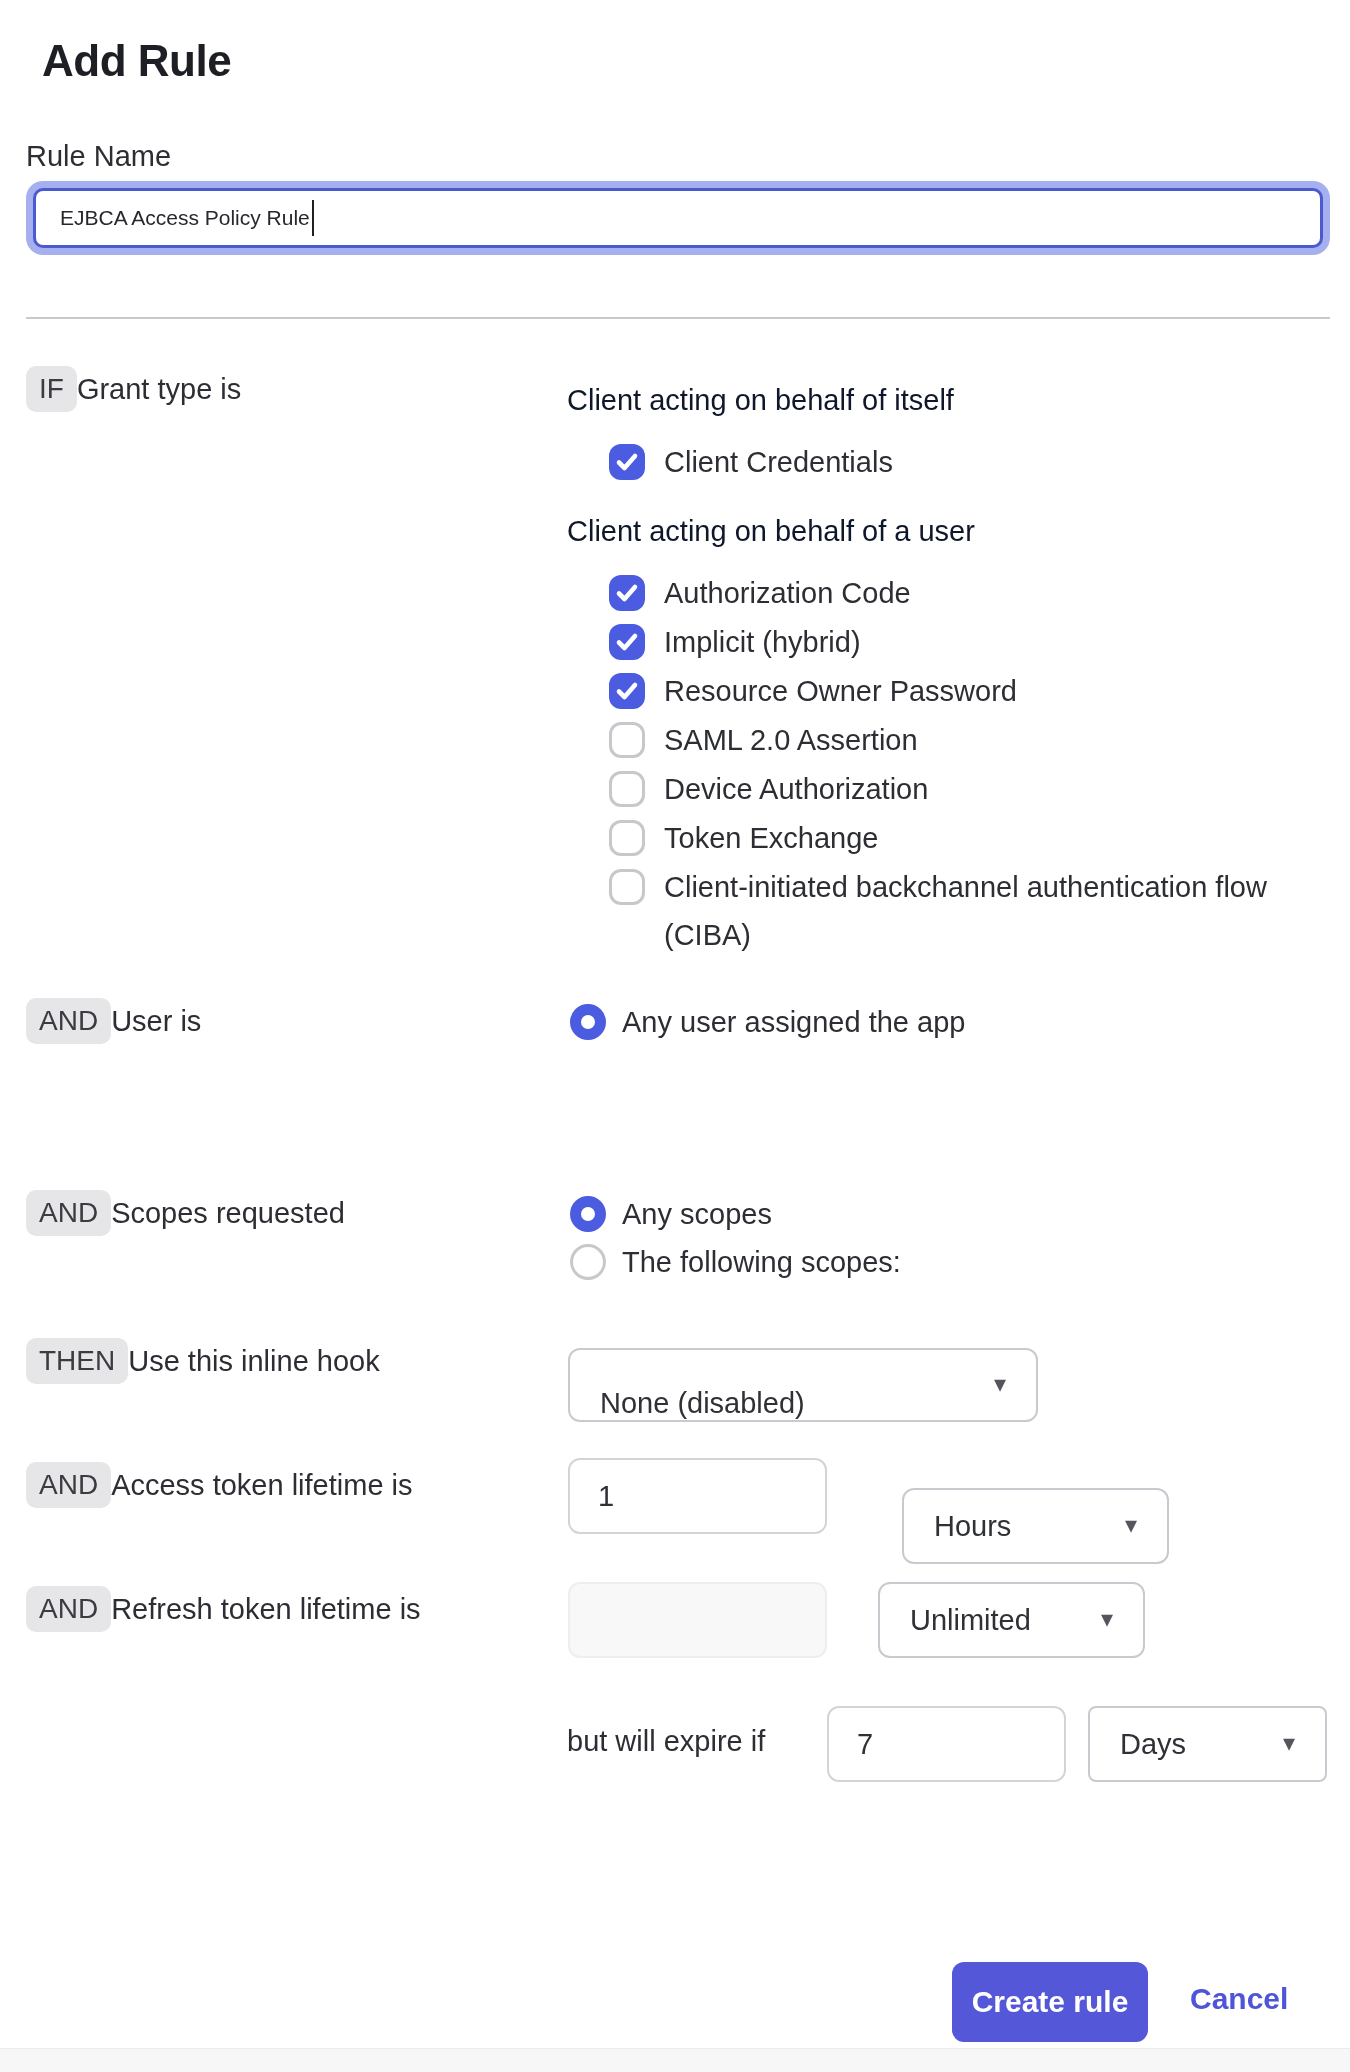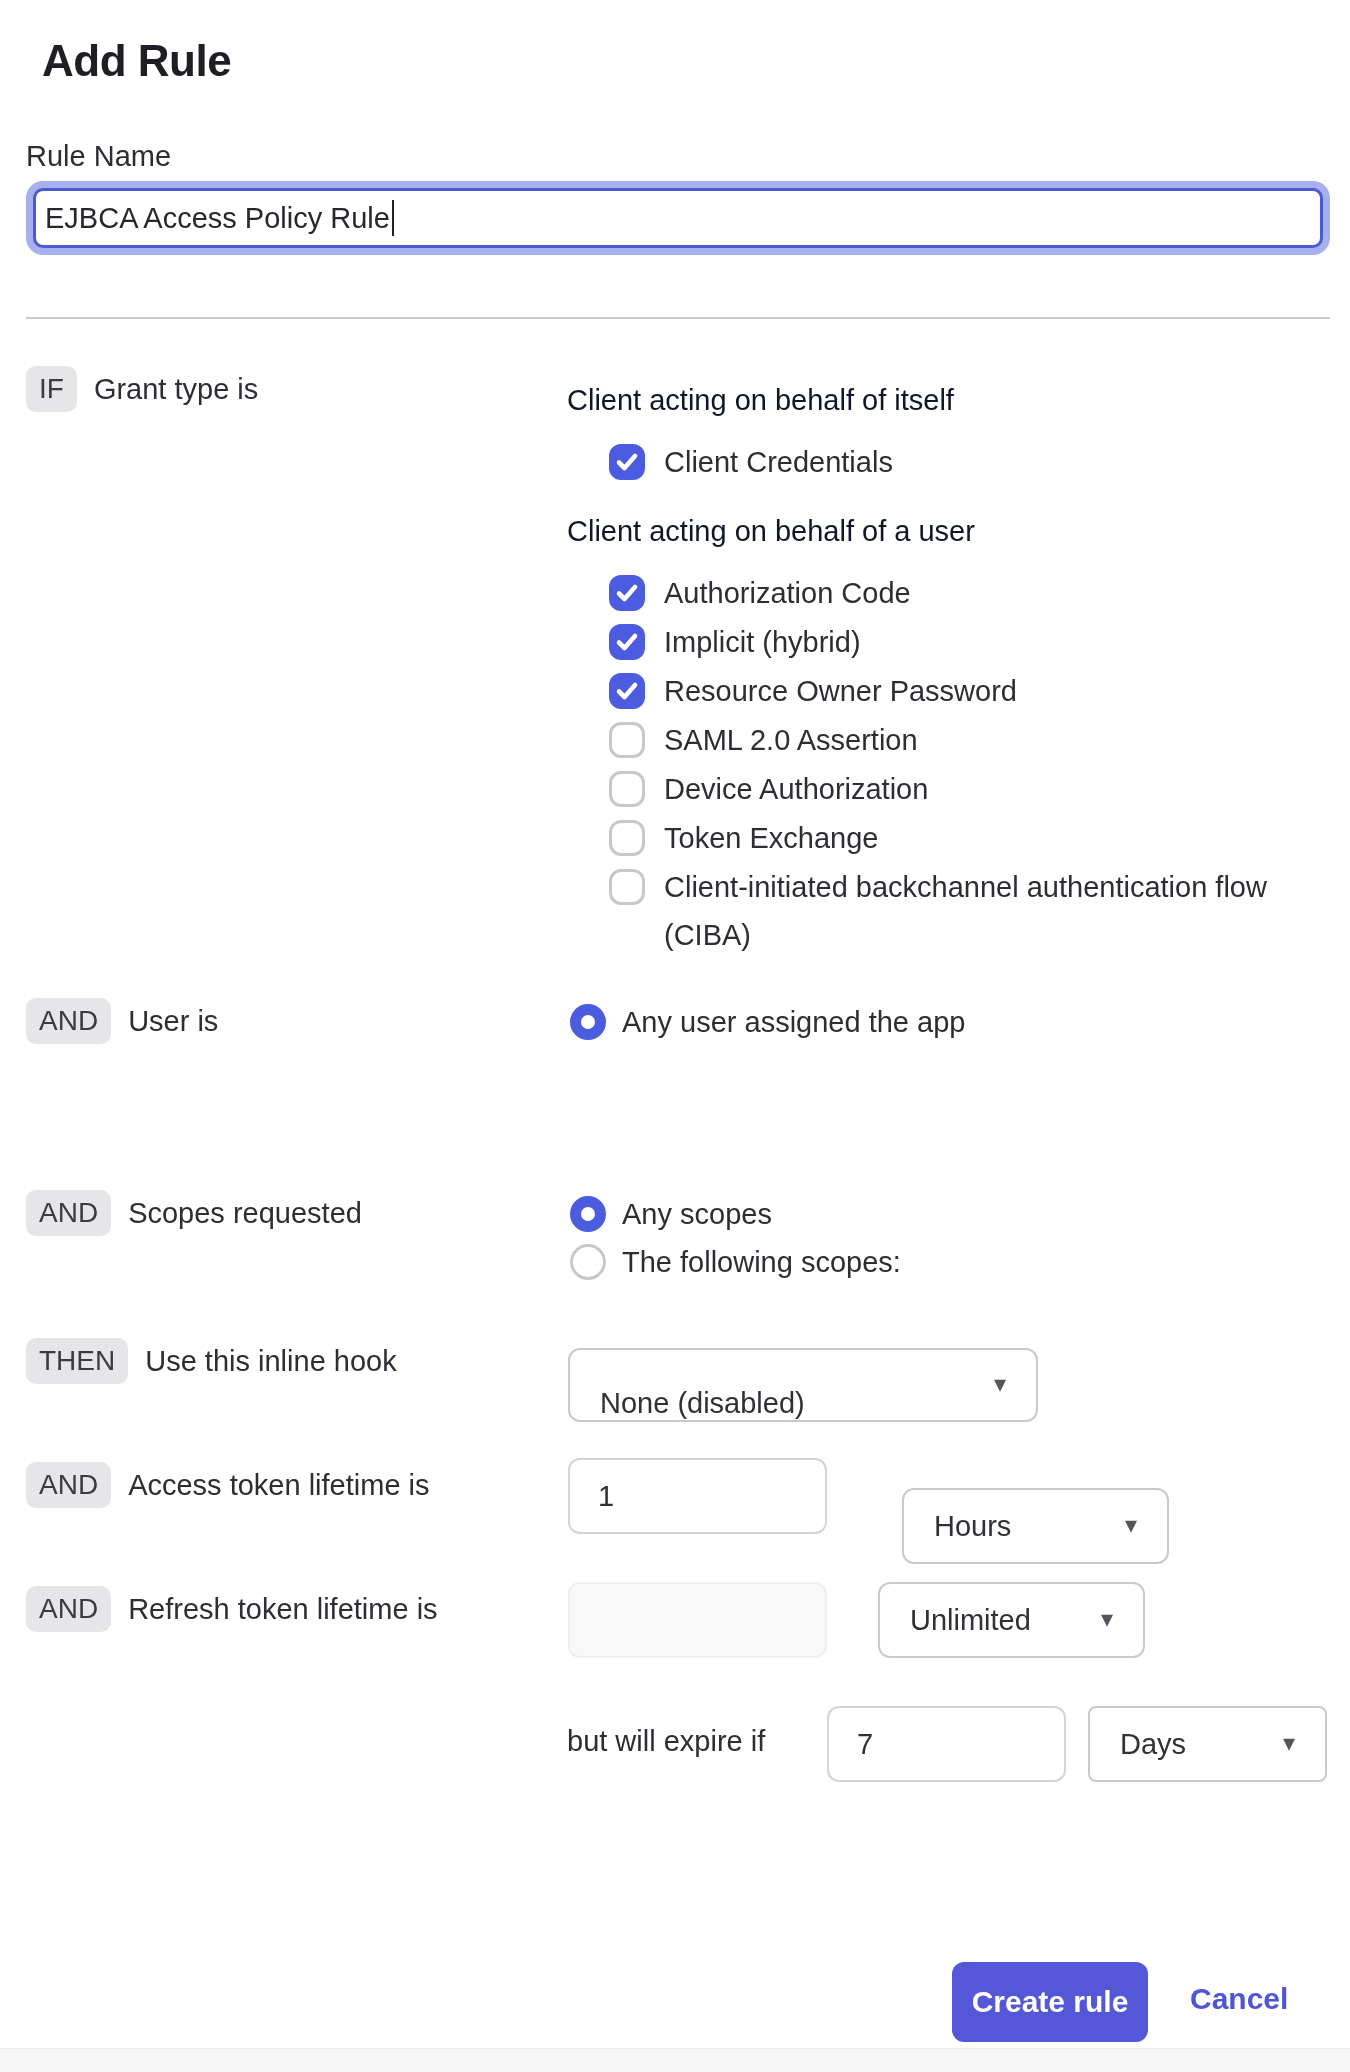--- a/index.html
+++ b/index.html
@@ -8,26 +8,26 @@
     font-family:"Liberation Sans","DejaVu Sans",sans-serif;color:#2c2e34;
   }
   .abs{position:absolute;}
   .page-title{font-size:44px;font-weight:700;color:#1d1f24;letter-spacing:-0.5px;}
   .field-label{font-size:29px;color:#2c2e34;}
   
   .name-input{
     left:33px;top:188px;width:1290px;height:60px;background:#fff;
     border:3px solid #4b5ad0;border-radius:10px;
     box-shadow:0 0 0 7px #a7b0ef;
-    display:flex;align-items:center;padding-left:9px;box-sizing:border-box;
-    font-size:29px;color:#26282e;
+    display:flex;align-items:center;padding-left:24px;box-sizing:border-box;
+    font-size:21px;color:#26282e;
   }
   .text-caret{display:inline-block;width:2px;height:36px;background:#1e2024;margin-left:2px;}
   .divider{left:26px;top:317px;width:1304px;height:2px;background:#c9c9cd;}
-  .cond-left{display:flex;align-items:center;gap:17px;}
+  .cond-left{display:flex;align-items:center;}
   .badge{
     display:inline-flex;align-items:center;justify-content:center;
     height:46px;padding:0 13px;border-radius:10px;background:#e6e6e8;
     font-size:28px;color:#3a3c42;
   }
   .cond-label{font-size:29px;color:#2c2e34;white-space:nowrap;}
   .right-col{width:775px;}
   .group-heading{font-size:29px;line-height:40px;margin:14px 0 18px 0;color:#0f172a;}
   .group-heading.second{margin-top:24px;}
   .check-row{display:flex;align-items:flex-start;min-height:49px;}

